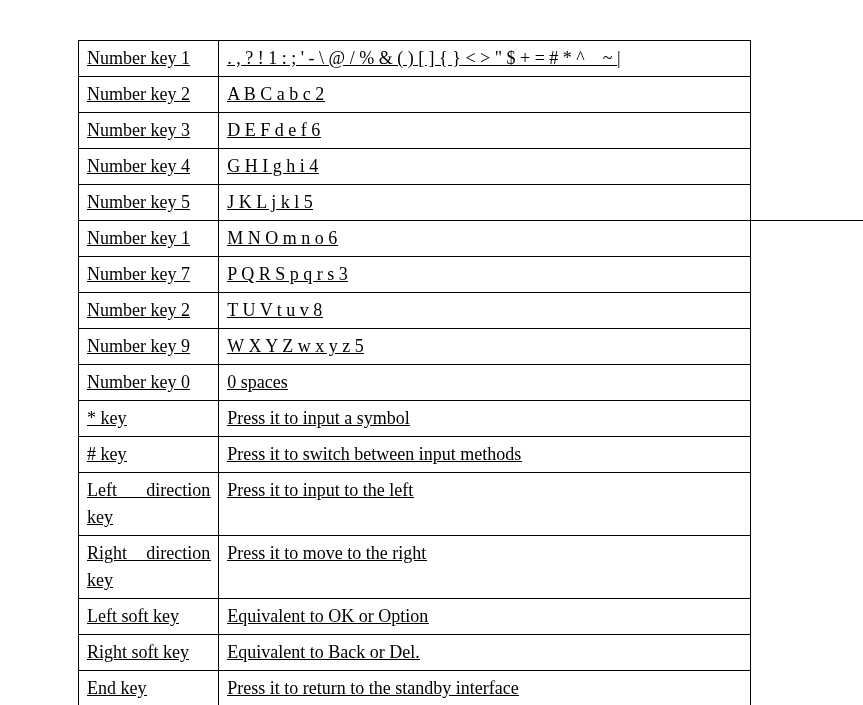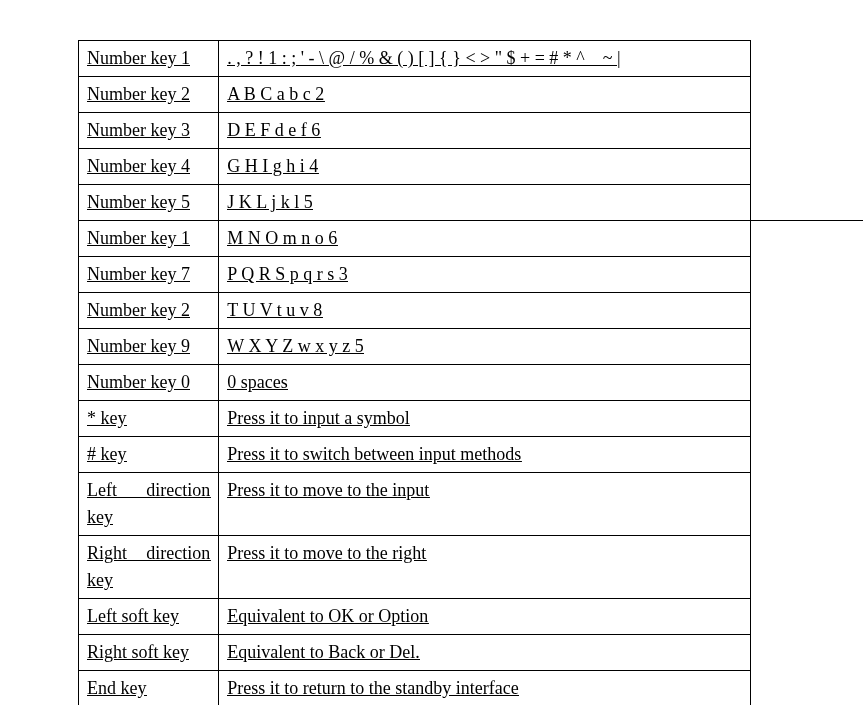--- a/index.html
+++ b/index.html
@@ -108,21 +108,21 @@
       <tr>
         <td class="key-col">* key</td>
         <td class="desc-col">Press it to input a symbol</td>
       </tr>
       <tr>
         <td class="key-col"># key</td>
         <td class="desc-col">Press it to switch between input methods</td>
       </tr>
       <tr>
         <td class="key-col justify-last-left">Left direction key</td>
-        <td class="desc-col">Press it to move to the input</td>
+        <td class="desc-col">Press it to input to the left</td>
       </tr>
       <tr>
         <td class="key-col justify-last-left">Right direction key</td>
         <td class="desc-col">Press it to move to the right</td>
       </tr>
       <tr>
         <td class="key-col">Left soft key</td>
         <td class="desc-col">Equivalent to OK or Option</td>
       </tr>
       <tr>

